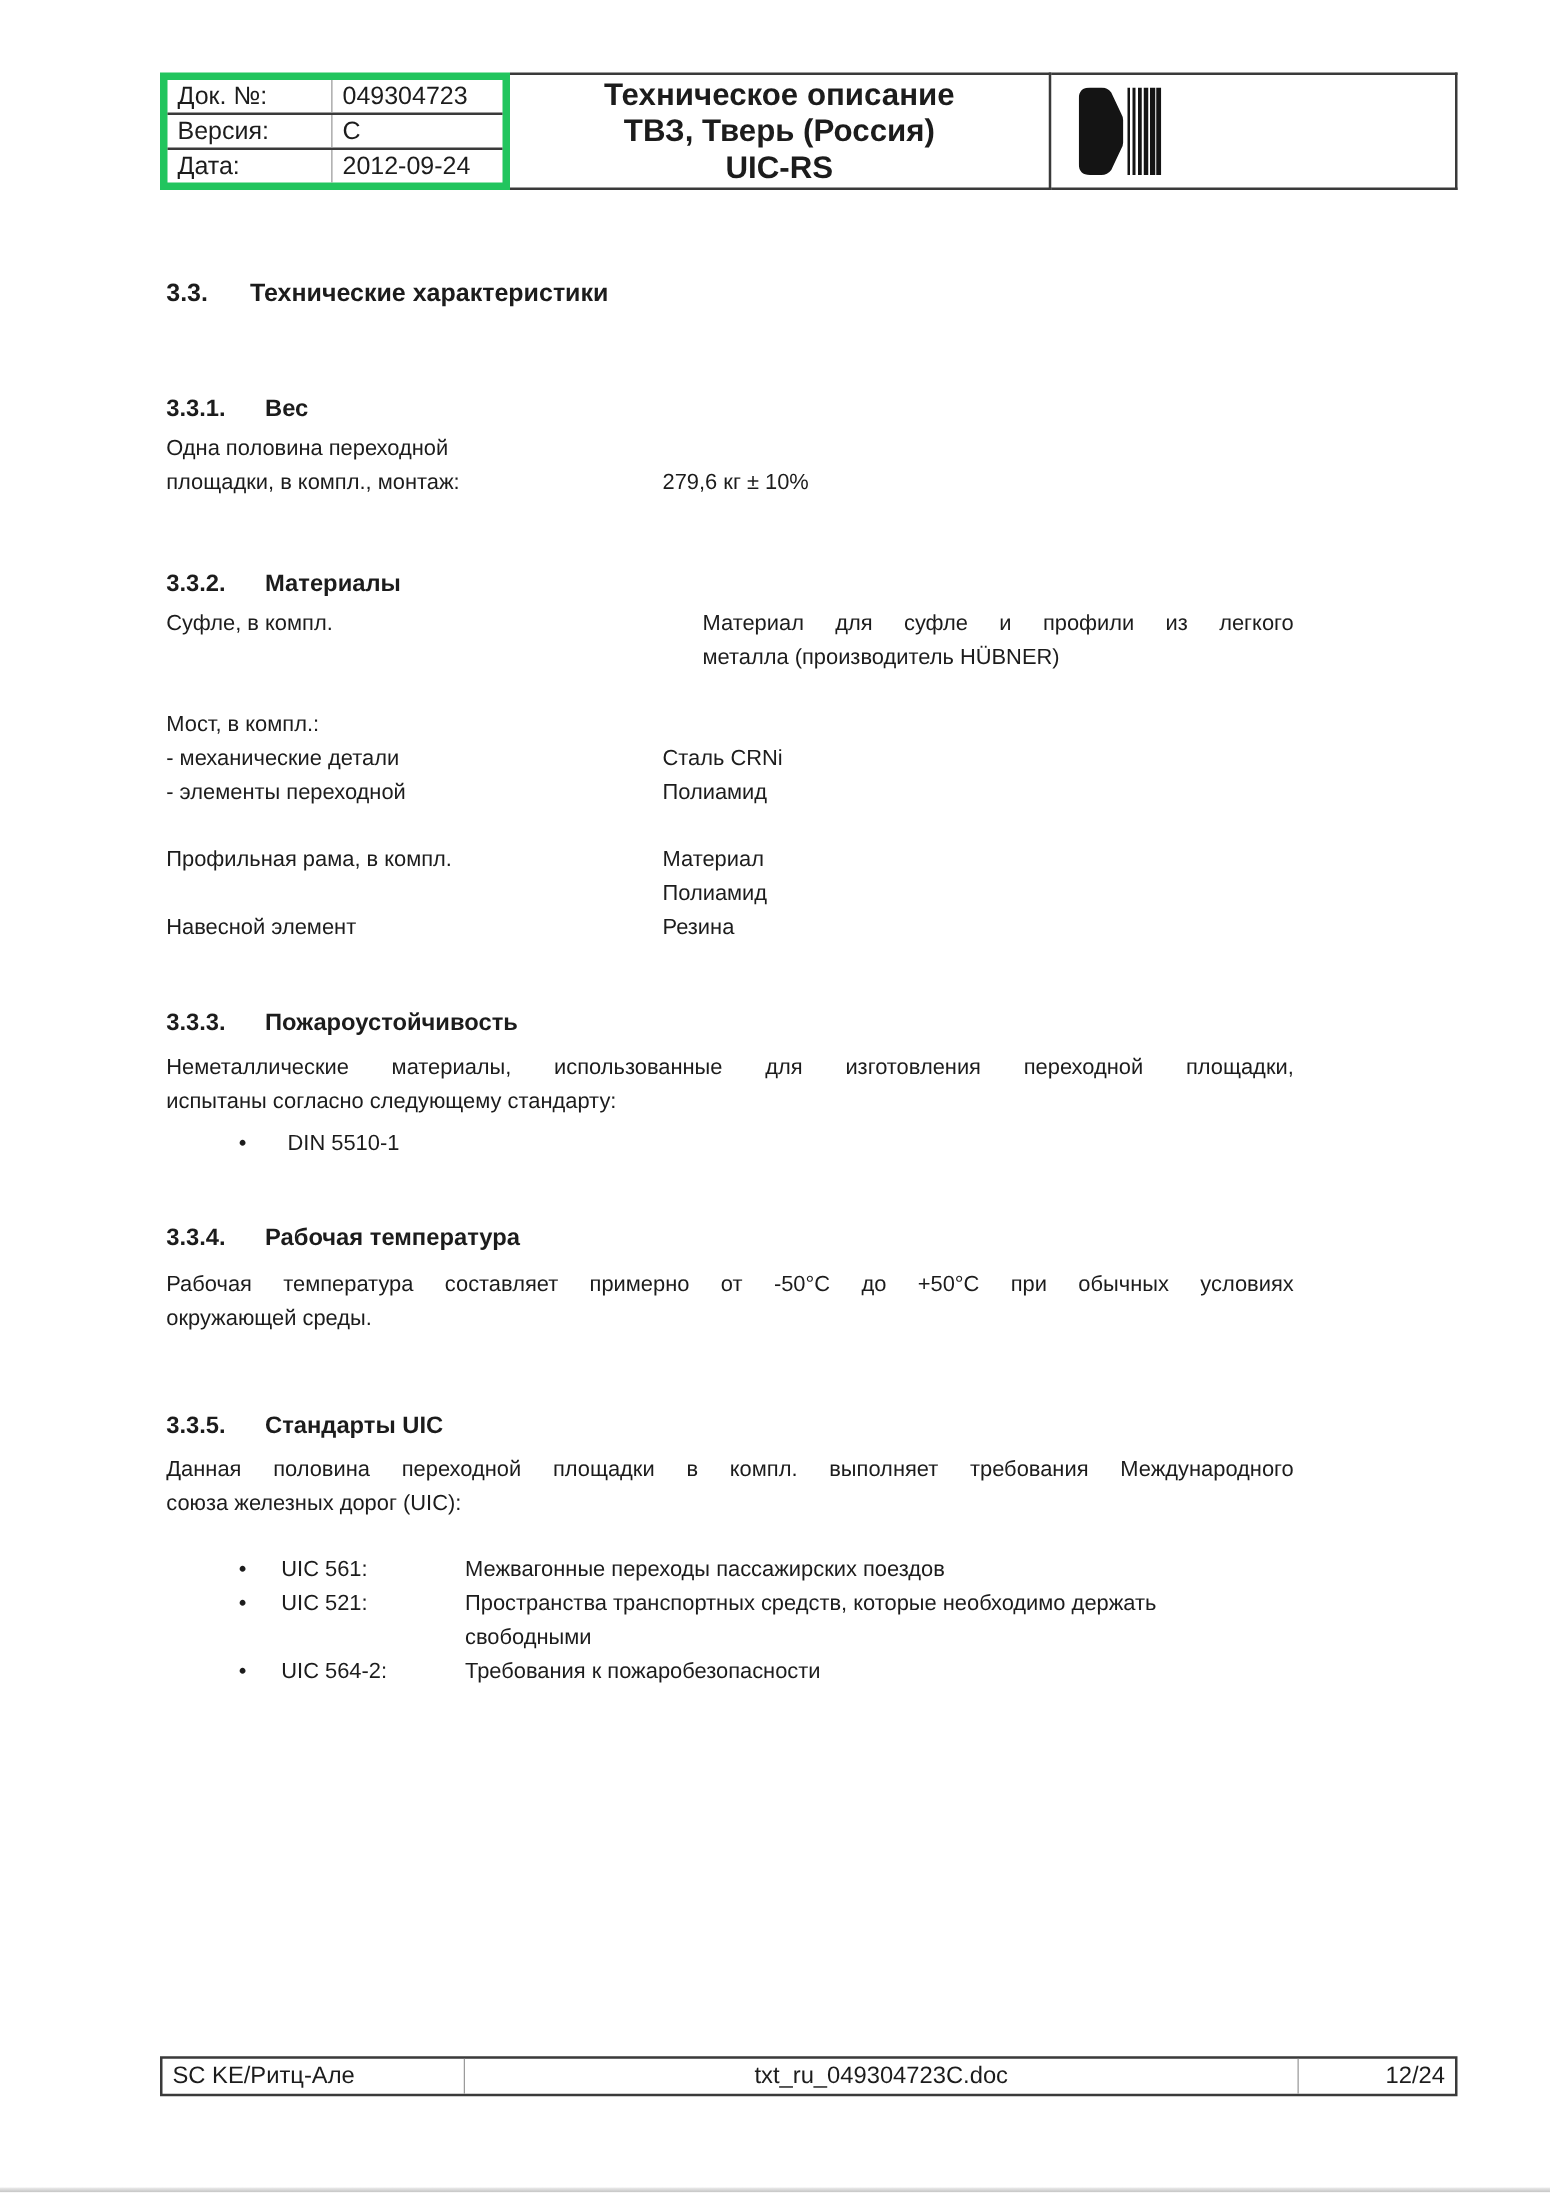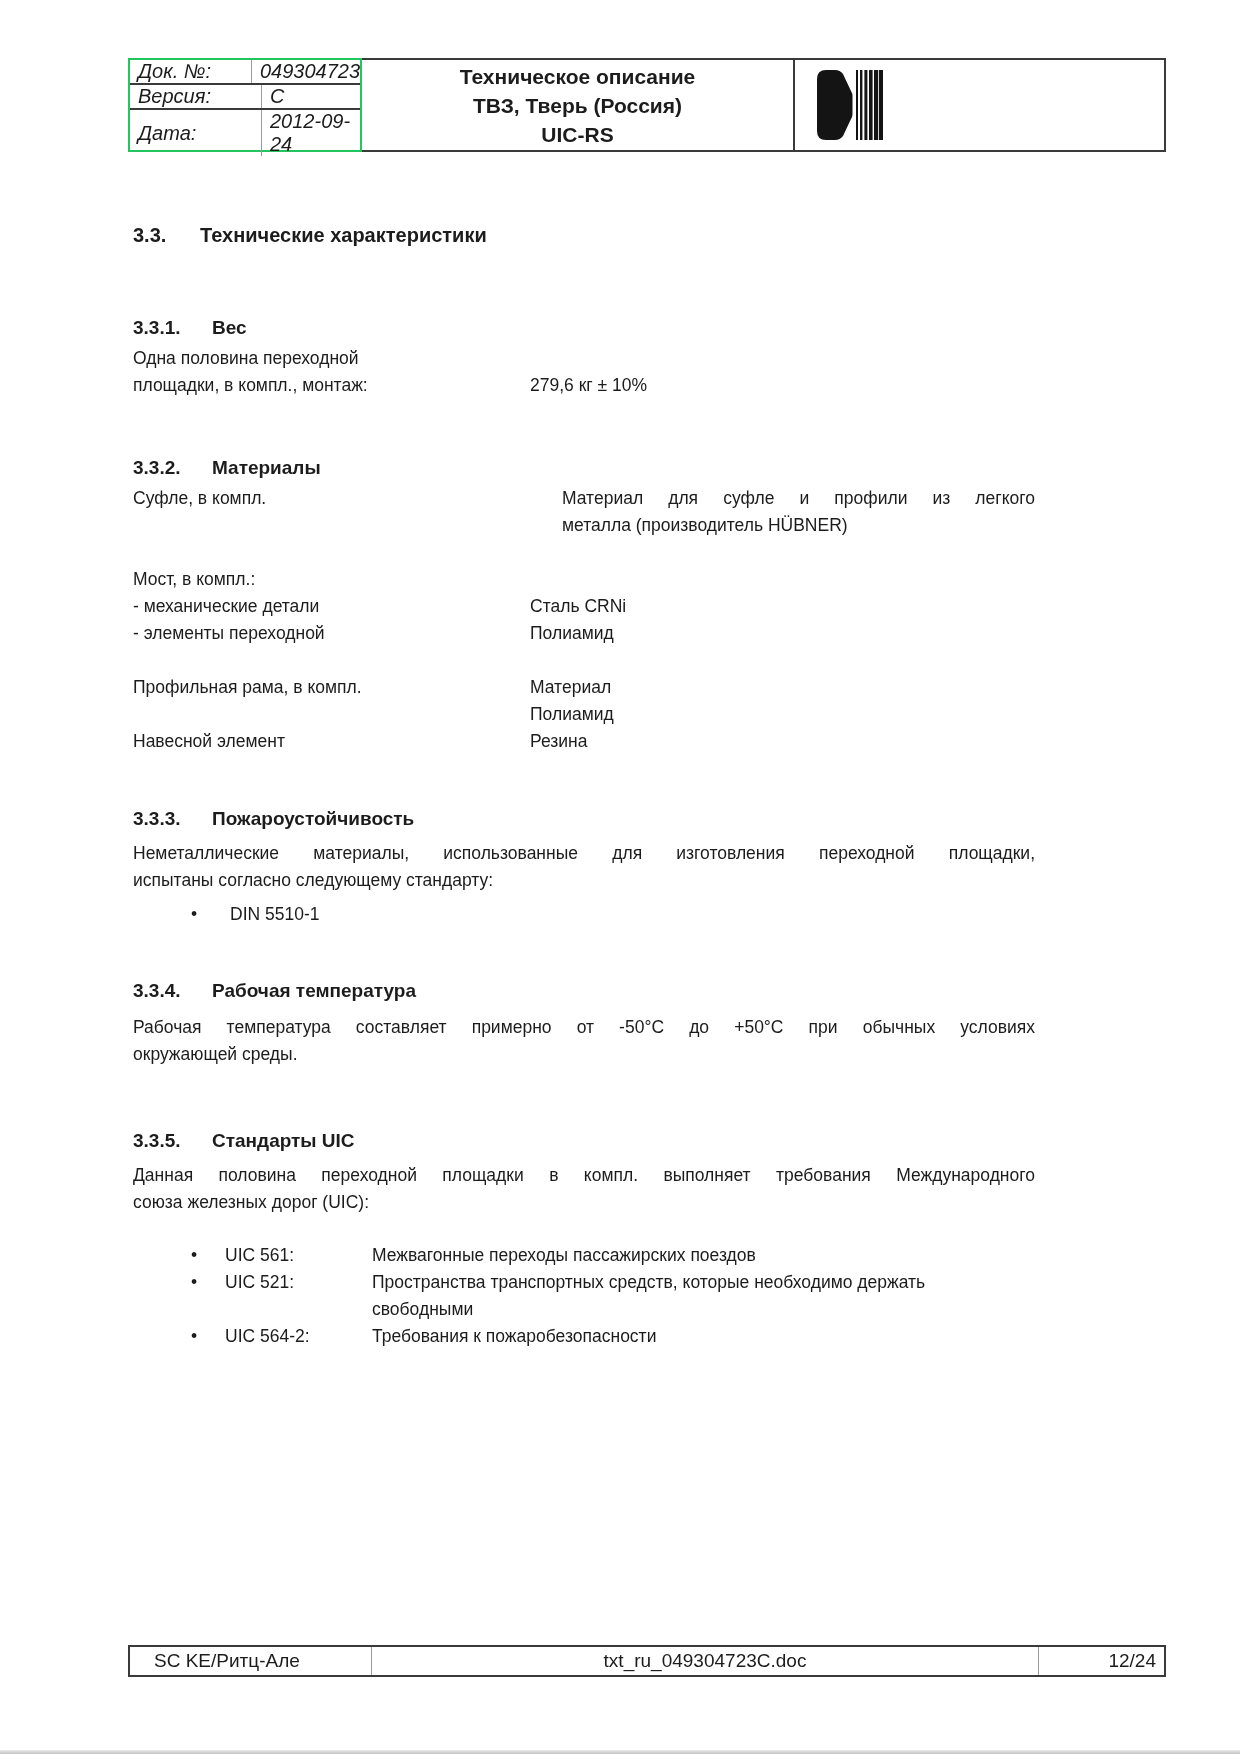--- a/index.html
+++ b/index.html
@@ -9,29 +9,29 @@
     position:relative;
     width:1240px; height:1754px;
     background:#ffffff;
     font-family:"Liberation Sans","DejaVu Sans",sans-serif;
     color:#1c1c1c;
     overflow:hidden;
   }
 
   
   .header { position:absolute; left:128px; top:58px; width:1038px; height:94px; display:flex; }
-  .doc-table { width:234px; border:2px solid #22c55e; display:flex; flex-direction:column;font-style:italic; }
+  .doc-table { width:280px; border:6px solid #22c55e; display:flex; flex-direction:column; }
   .doc-row { flex:1; display:flex; border-bottom:2px solid #3a3a3a; }
   .doc-row:last-child { border-bottom:none; }
   .doc-cell-label { width:132px; border-right:1px solid #9b9b9b; display:flex; align-items:center; padding-left:8px; font-size:20px; }
   .doc-cell-value { flex:1; display:flex; align-items:center; padding-left:8px; font-size:20px; }
   .title-cell {
     width:433px; border:2px solid #3a3a3a; border-left:none;
     display:flex; flex-direction:column; justify-content:center; align-items:center;
-    text-align:center; font-weight:bold; font-size:21px; line-height:29px;
+    text-align:center; font-weight:bold; font-size:25px; line-height:29px;
   }
   .logo-cell {
     flex:1; border:2px solid #3a3a3a; border-left:none;
     display:flex; align-items:center; padding:0 18px 0 22px; gap:14px;
   }
   .logo-mark { width:66px; height:70px; flex:0 0 auto; }
   .logo-text { font-size:62px; font-weight:bold; letter-spacing:-1px; color:#141414; line-height:1; padding-bottom:2px; }
 
   
   .content { position:absolute; left:133px; top:220px; width:902px; font-size:17.5px; line-height:27px; }
@@ -59,21 +59,21 @@
   .mt-h2-334   { margin-top:50px; }
   .mt-para-334 { margin-top:10px; }
   .mt-h2-335   { margin-top:60px; }
   .mt-uic      { margin-top:26px; }
 
   
   .footer {
     position:absolute; left:128px; top:1645px; width:1038px; height:32px;
     border:2px solid #3a3a3a; display:flex; align-items:stretch; font-size:19px;
   }
-  .footer-left  { width:242px; border-right:1px solid #9b9b9b; display:flex; align-items:center; padding-left:24px; }
+  .footer-left  { width:242px; border-right:1px solid #9b9b9b; display:flex; align-items:center; padding-left:8px; }
   .footer-center{ width:667px; border-right:1px solid #9b9b9b; display:flex; align-items:center; justify-content:center; }
   .footer-right { flex:1; display:flex; align-items:center; justify-content:flex-end; padding-right:8px; }
 
   .page-edge { position:absolute; left:0; right:0; bottom:0; height:4px; background:linear-gradient(to bottom,#ececec,#c2c2c2); }
 </style>
 </head>
 <body>
 
 <div class="page">
 

